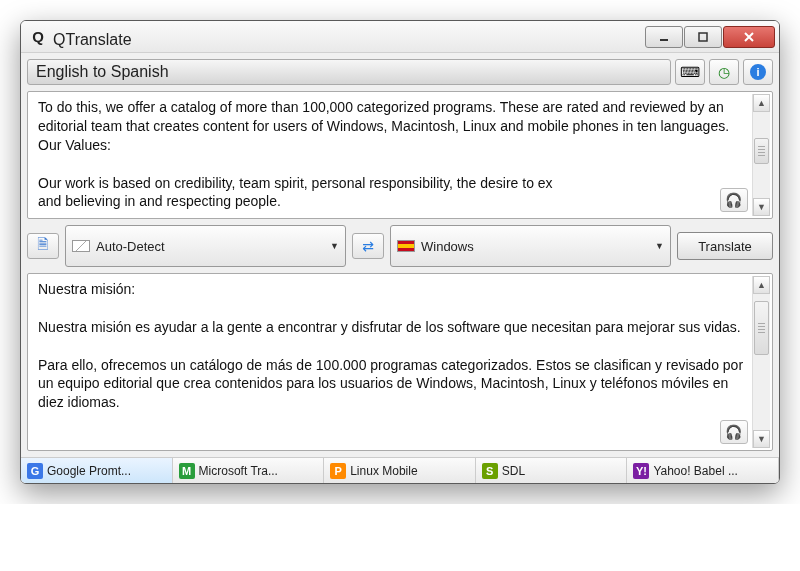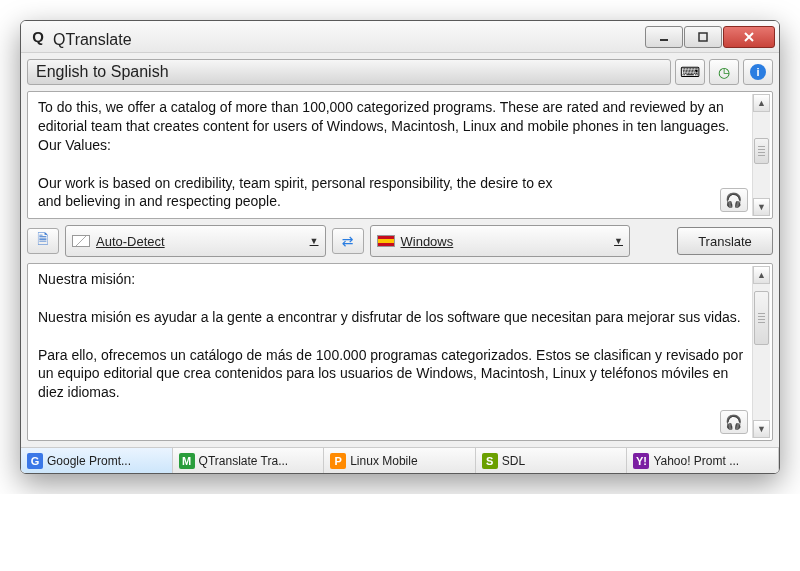--- a/index.html
+++ b/index.html
@@ -158,33 +158,32 @@
     color: #666;
   }
 
   .mid-row {
     display: flex;
     align-items: center;
     gap: 6px;
     margin-bottom: 6px;
   }
   .dropdown {
-    height: 32px;
+    height: 42px;
     border: 1px solid #999;
     border-radius: 3px;
     background: linear-gradient(to bottom,#fdfdfd,#e6e6e6);
     display: flex;
     align-items: center;
     padding: 0 6px;
     flex: 1;
     min-width: 0;
     font-size: 13px;
     color: #222;
     position: relative;
-    text-decoration: underline;
   }
   .dropdown .flag {
     width: 18px; height: 12px;
     margin-right: 6px;
     display: inline-block;
     background: #ddd;
     border: 1px solid #999;
   }
   .dropdown .flag.autodetect {
     background: linear-gradient(135deg,#fff 48%,#aaa 48%,#aaa 52%,#fff 52%);
@@ -204,21 +203,20 @@
     width: 96px;
     height: 28px;
     border: 1px solid #888;
     border-radius: 3px;
     background: linear-gradient(to bottom,#fdfdfd,#e0e0e0);
     display: flex;
     align-items: center;
     justify-content: center;
     font-size: 13px;
     color: #222;
-    margin-left: 41px;
   }
 
   .tabbar {
     display: flex;
     height: 26px;
     border-top: 1px solid #ccc;
     background: #f2f2f2;
     margin: 0 -6px -6px -6px;
   }
   .tab {
@@ -353,30 +351,30 @@
       </div>
     </div>
 
     <div class="tabbar">
       <div class="tab">
         <span class="ticon" style="background:#3b78e7;color:#fff">G</span>
         <span>Google Promt...</span>
       </div>
       <div class="tab">
         <span class="ticon" style="background:#2a9d3c;color:#fff">M</span>
-        <span>QTranslate Tra...</span>
+        <span>Microsoft Tra...</span>
       </div>
       <div class="tab">
         <span class="ticon" style="background:#ff8a00;color:#fff">P</span>
         <span>Linux Mobile</span>
       </div>
       <div class="tab">
         <span class="ticon" style="background:#6aa000;color:#fff">S</span>
         <span>SDL</span>
       </div>
       <div class="tab">
         <span class="ticon" style="background:#7b1fa2;color:#fff">Y!</span>
-        <span>Yahoo! Promt ...</span>
+        <span>Yahoo! Babel ...</span>
       </div>
     </div>
 
   </div>
 </div>
 
 </body></html>

